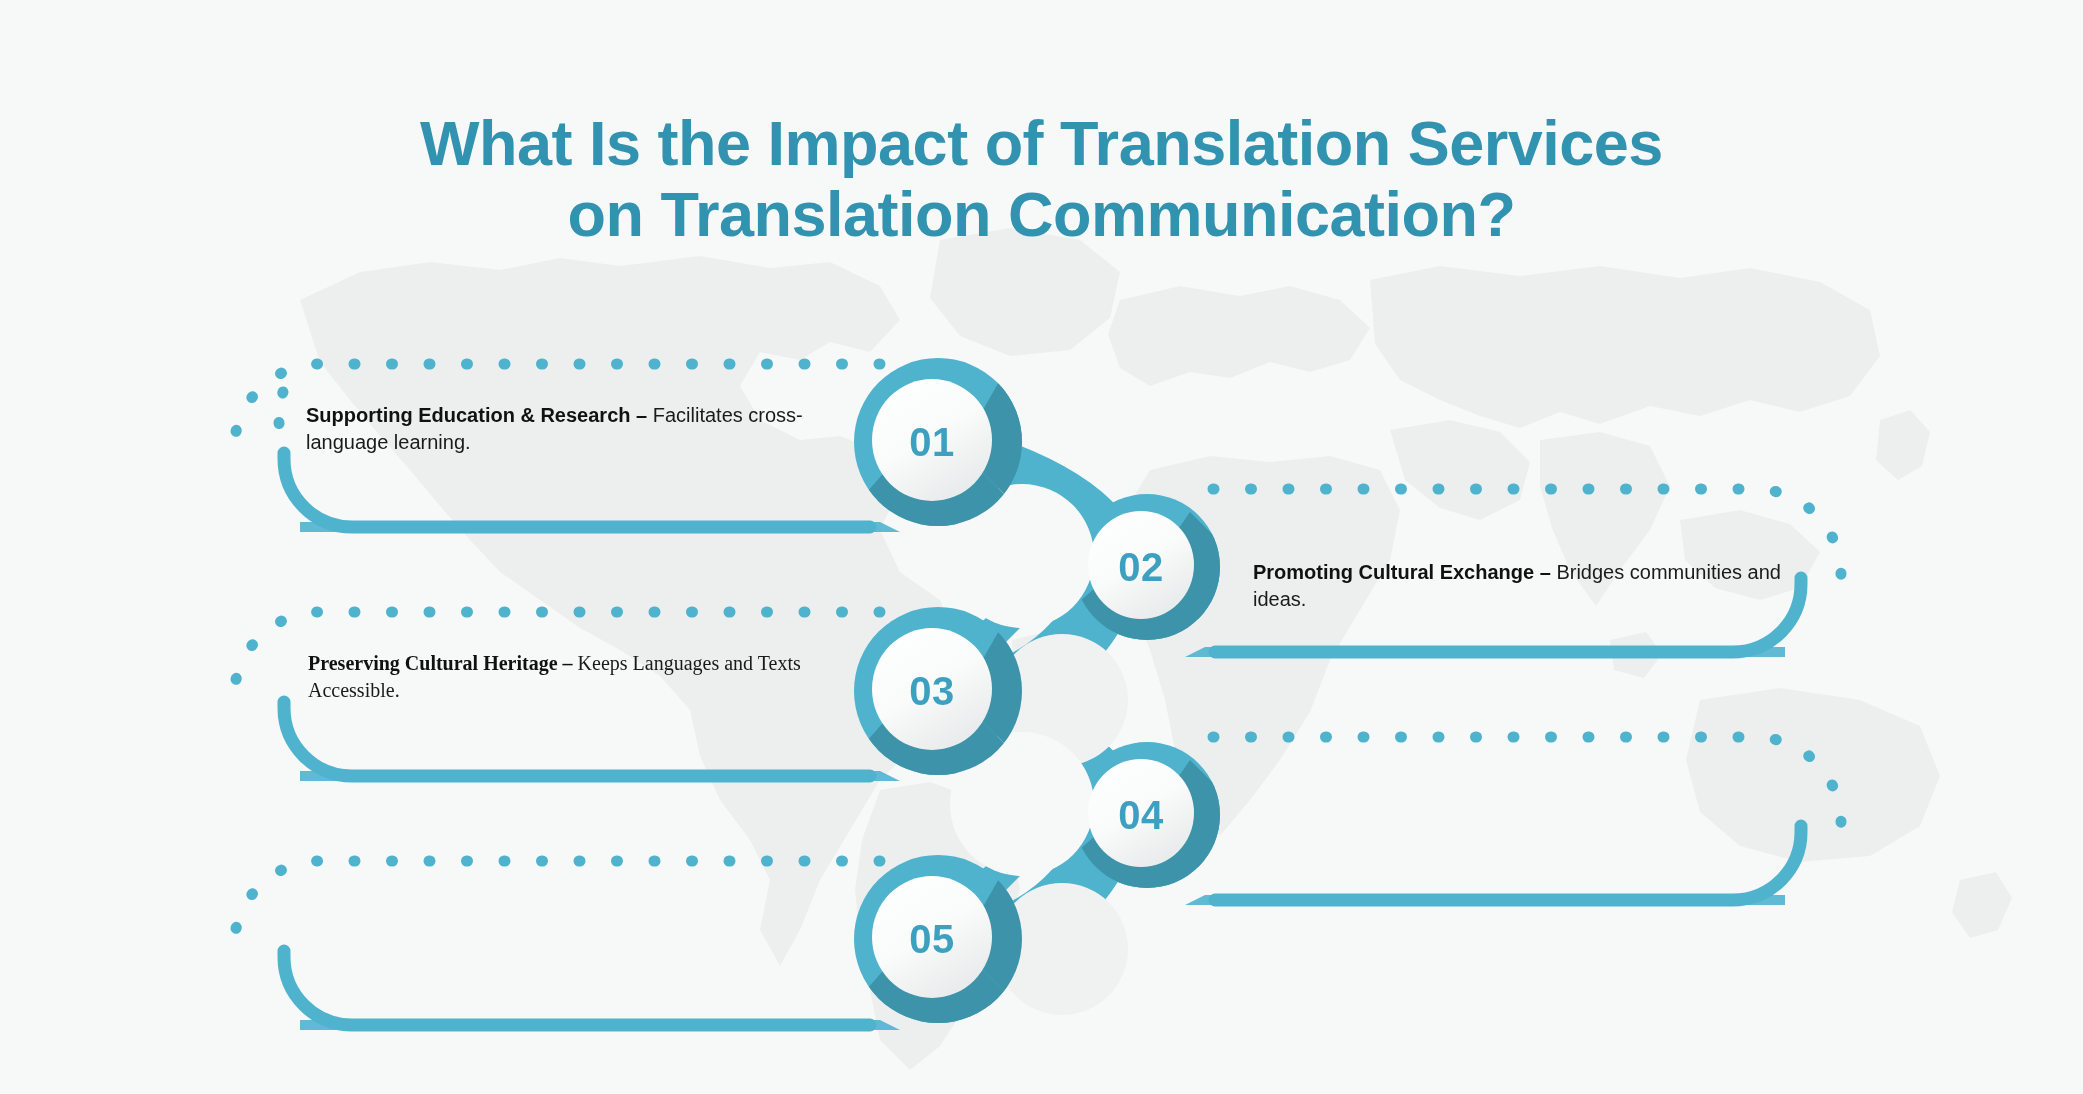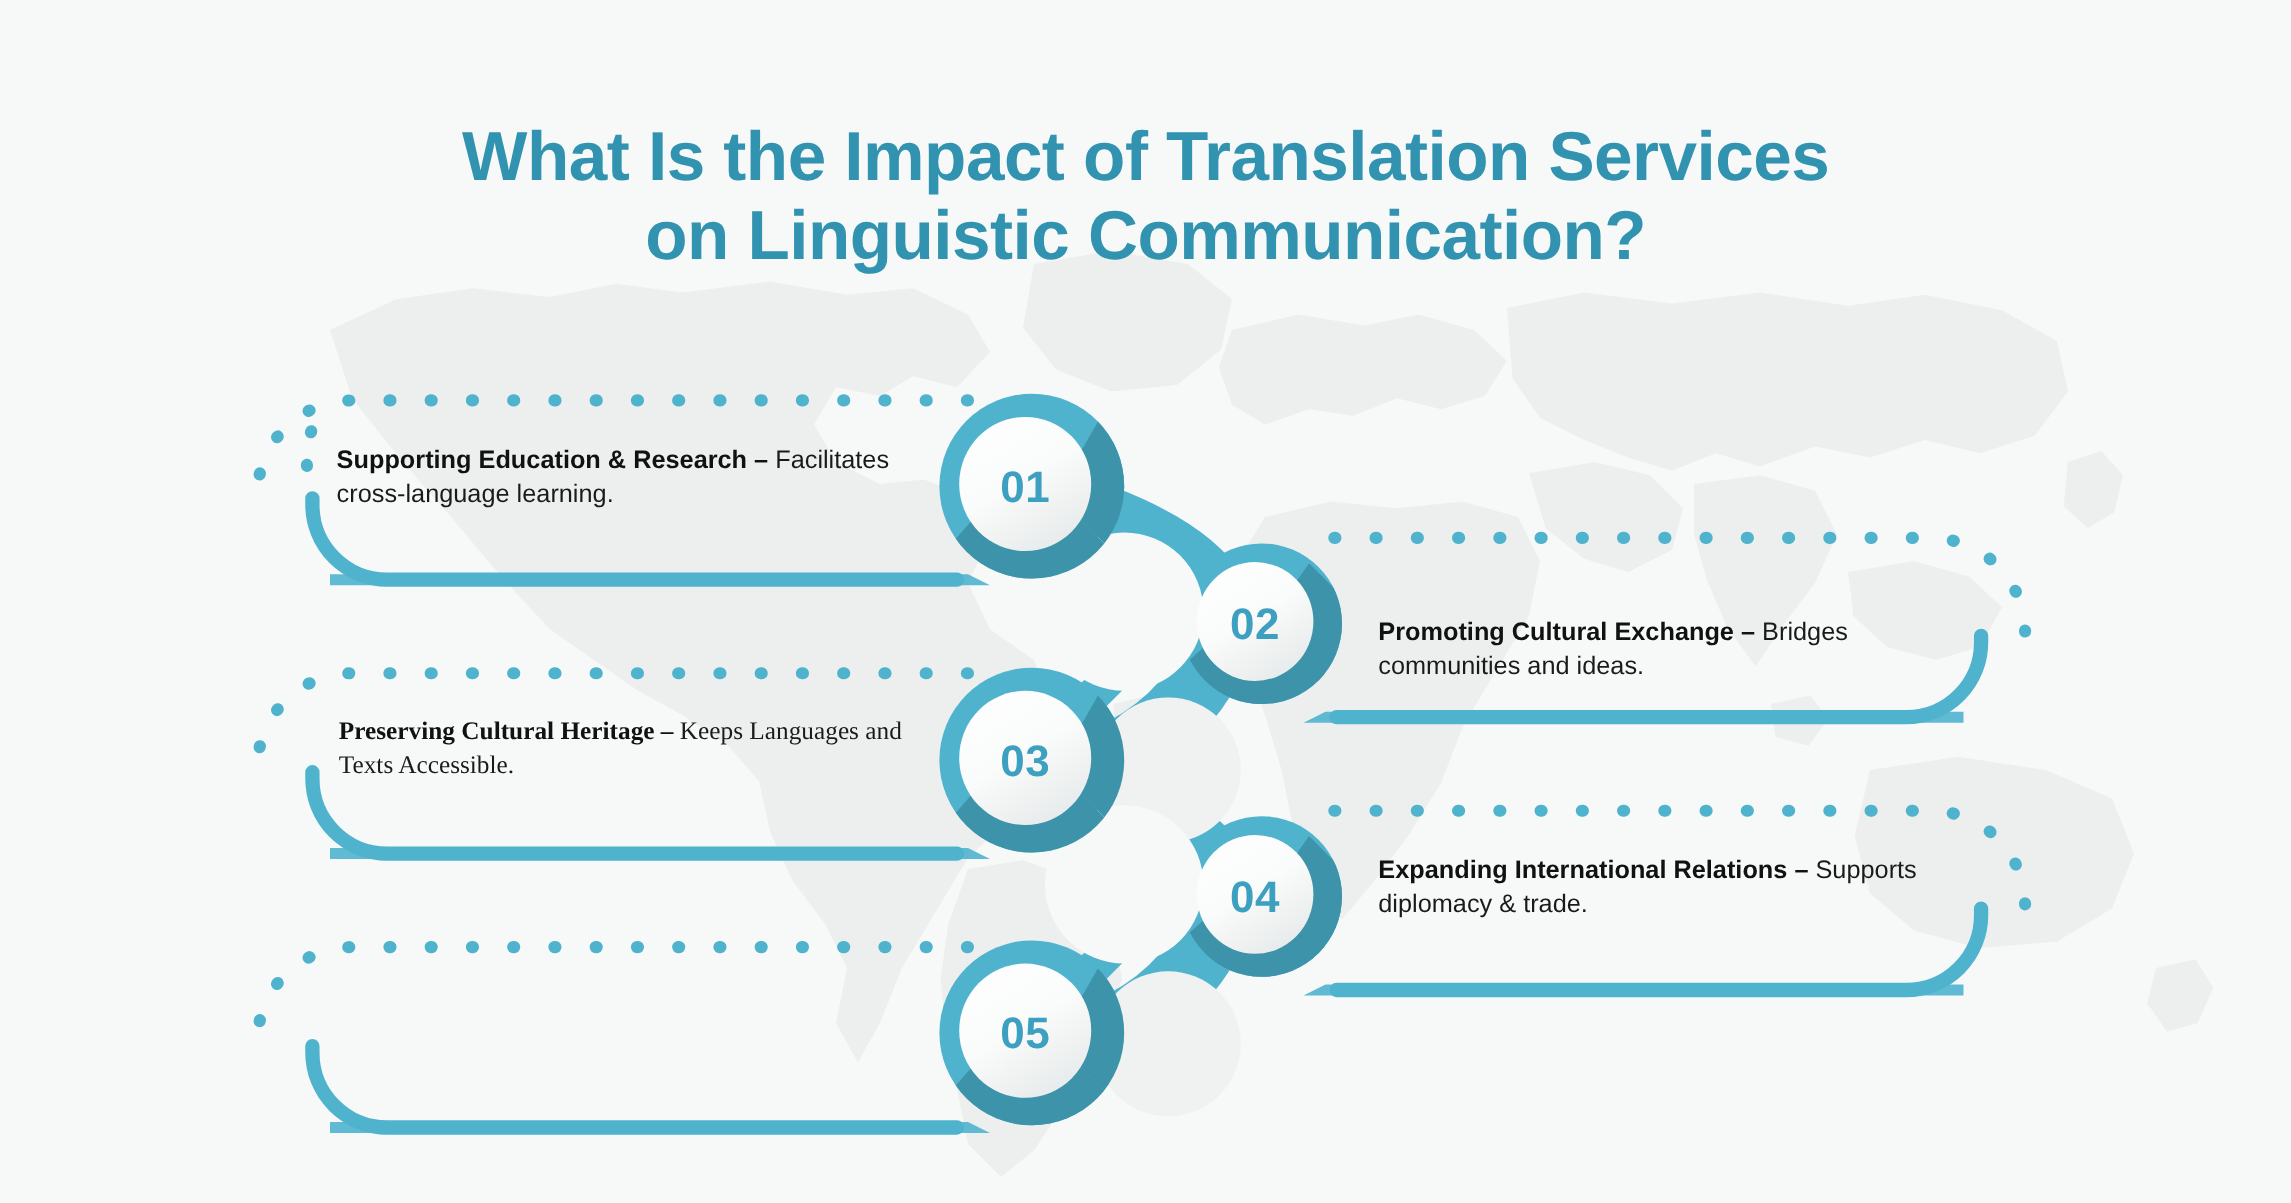--- a/index.html
+++ b/index.html
@@ -37,21 +37,21 @@
   
   #graphic{
     position:absolute;left:0;top:0;
     width:2083px;height:1094px;
     z-index:2;
   }
   
   .card-text{
     position:absolute;
     z-index:6;
-    font-size:23px;
+    font-size:20px;
     line-height:1.33;
     color:#1A1A1A;
   }
   .card-text .hd{font-weight:bold;color:#111111;}
   .card-text.left{text-align:left;}
   .card-text.right{text-align:left;}
   .num-label{
     font-weight:bold;
     font-size:40px;
     fill:#3EA0C0;
@@ -90,21 +90,21 @@
 
       <path d="M1960 880 L1996 872 L2012 898 L1998 930 L1970 938 L1952 912 Z"></path>
 
       <path d="M1012 640 L1046 632 L1060 656 L1042 678 L1014 670 Z"></path>
       <path d="M1610 640 L1646 632 L1662 654 L1644 678 L1614 670 Z"></path>
     </g>
   </svg>
 
   <div id="title">
     <span class="ln">What Is the Impact of Translation Services</span>
-    <span class="ln">on Linguistic Communication?</span>
+    <span class="ln">on Translation Communication?</span>
   </div>
 
   <svg id="graphic" viewBox="0 0 2083 1094">
     <defs>
 
       <linearGradient id="discGrad" x1="0" y1="0" x2="0.6" y2="1">
         <stop offset="0%" stop-color="#FFFFFF"></stop>
         <stop offset="55%" stop-color="#FAFBFB"></stop>
         <stop offset="100%" stop-color="#E9ECEC"></stop>
       </linearGradient>
@@ -256,19 +256,15 @@
   <div class="card-text right" style="left:1253px; top:527px; width:530px;margin-top:32px;">
     <span class="hd">Promoting Cultural Exchange –</span> 
     <span>Bridges communities and ideas.</span>
   </div>
 
   <div class="card-text left" style="left:308px; top:650px; width:555px;font-family:Liberation Serif, serif;">
     <span class="hd">Preserving Cultural Heritage –</span> 
     <span>Keeps Languages and Texts Accessible.</span>
   </div>
 
-  <div class="card-text right" style="left:1253px; top:775px; width:545px;">
-    <span class="hd">Expanding International Relations –</span> 
-    <span>Supports diplomacy &amp; trade.</span>
-  </div>
 
 
 </div>
 
 </body></html>

